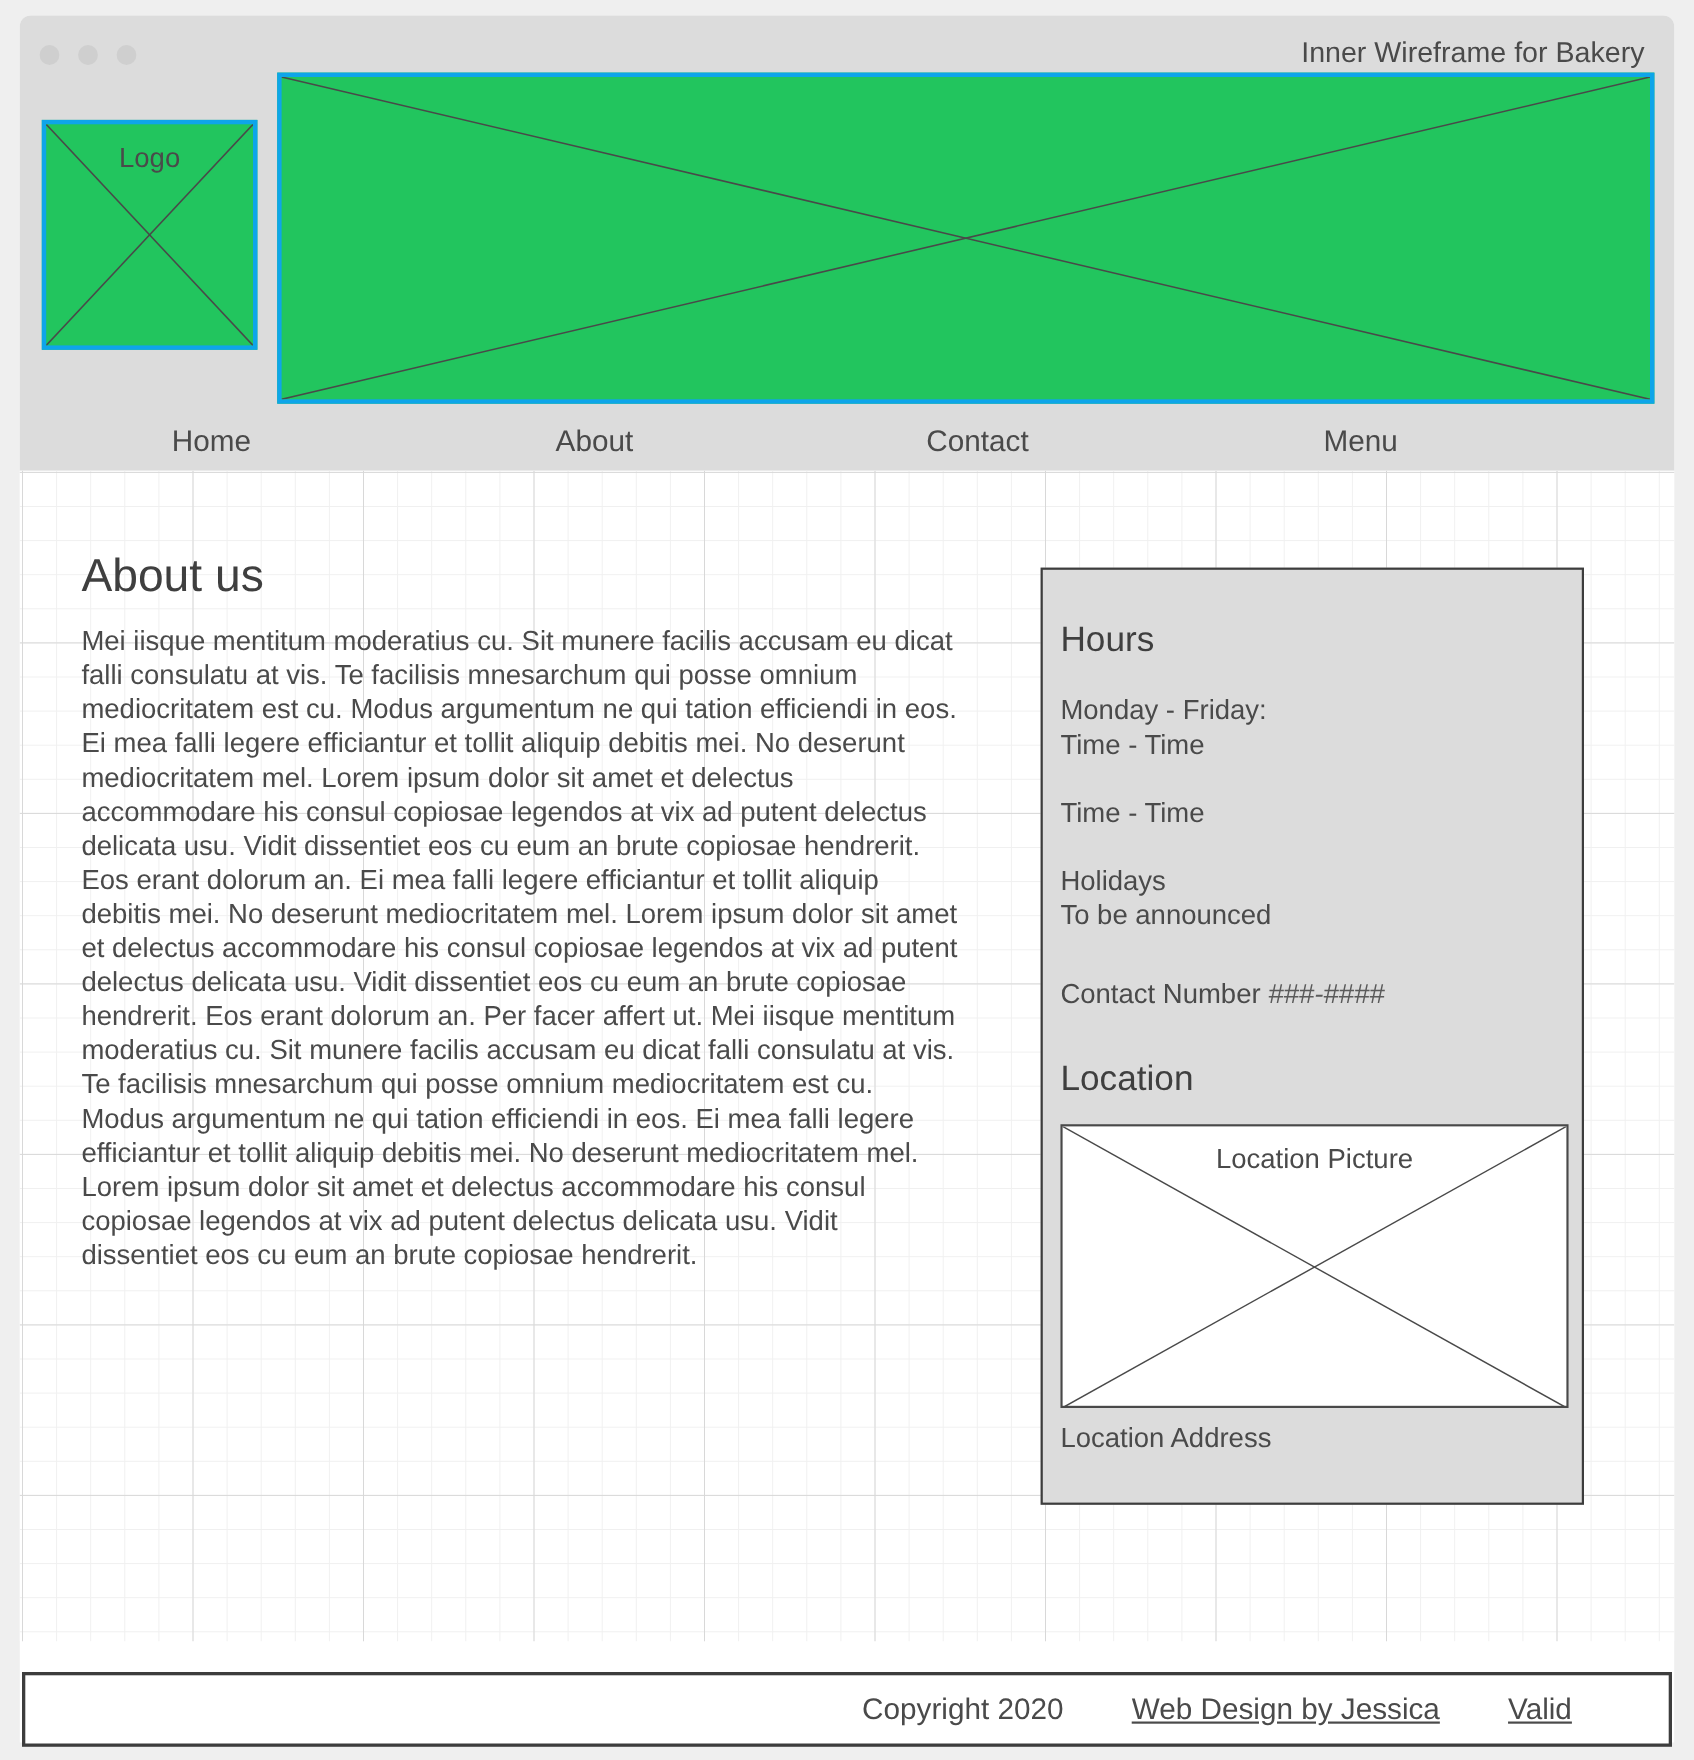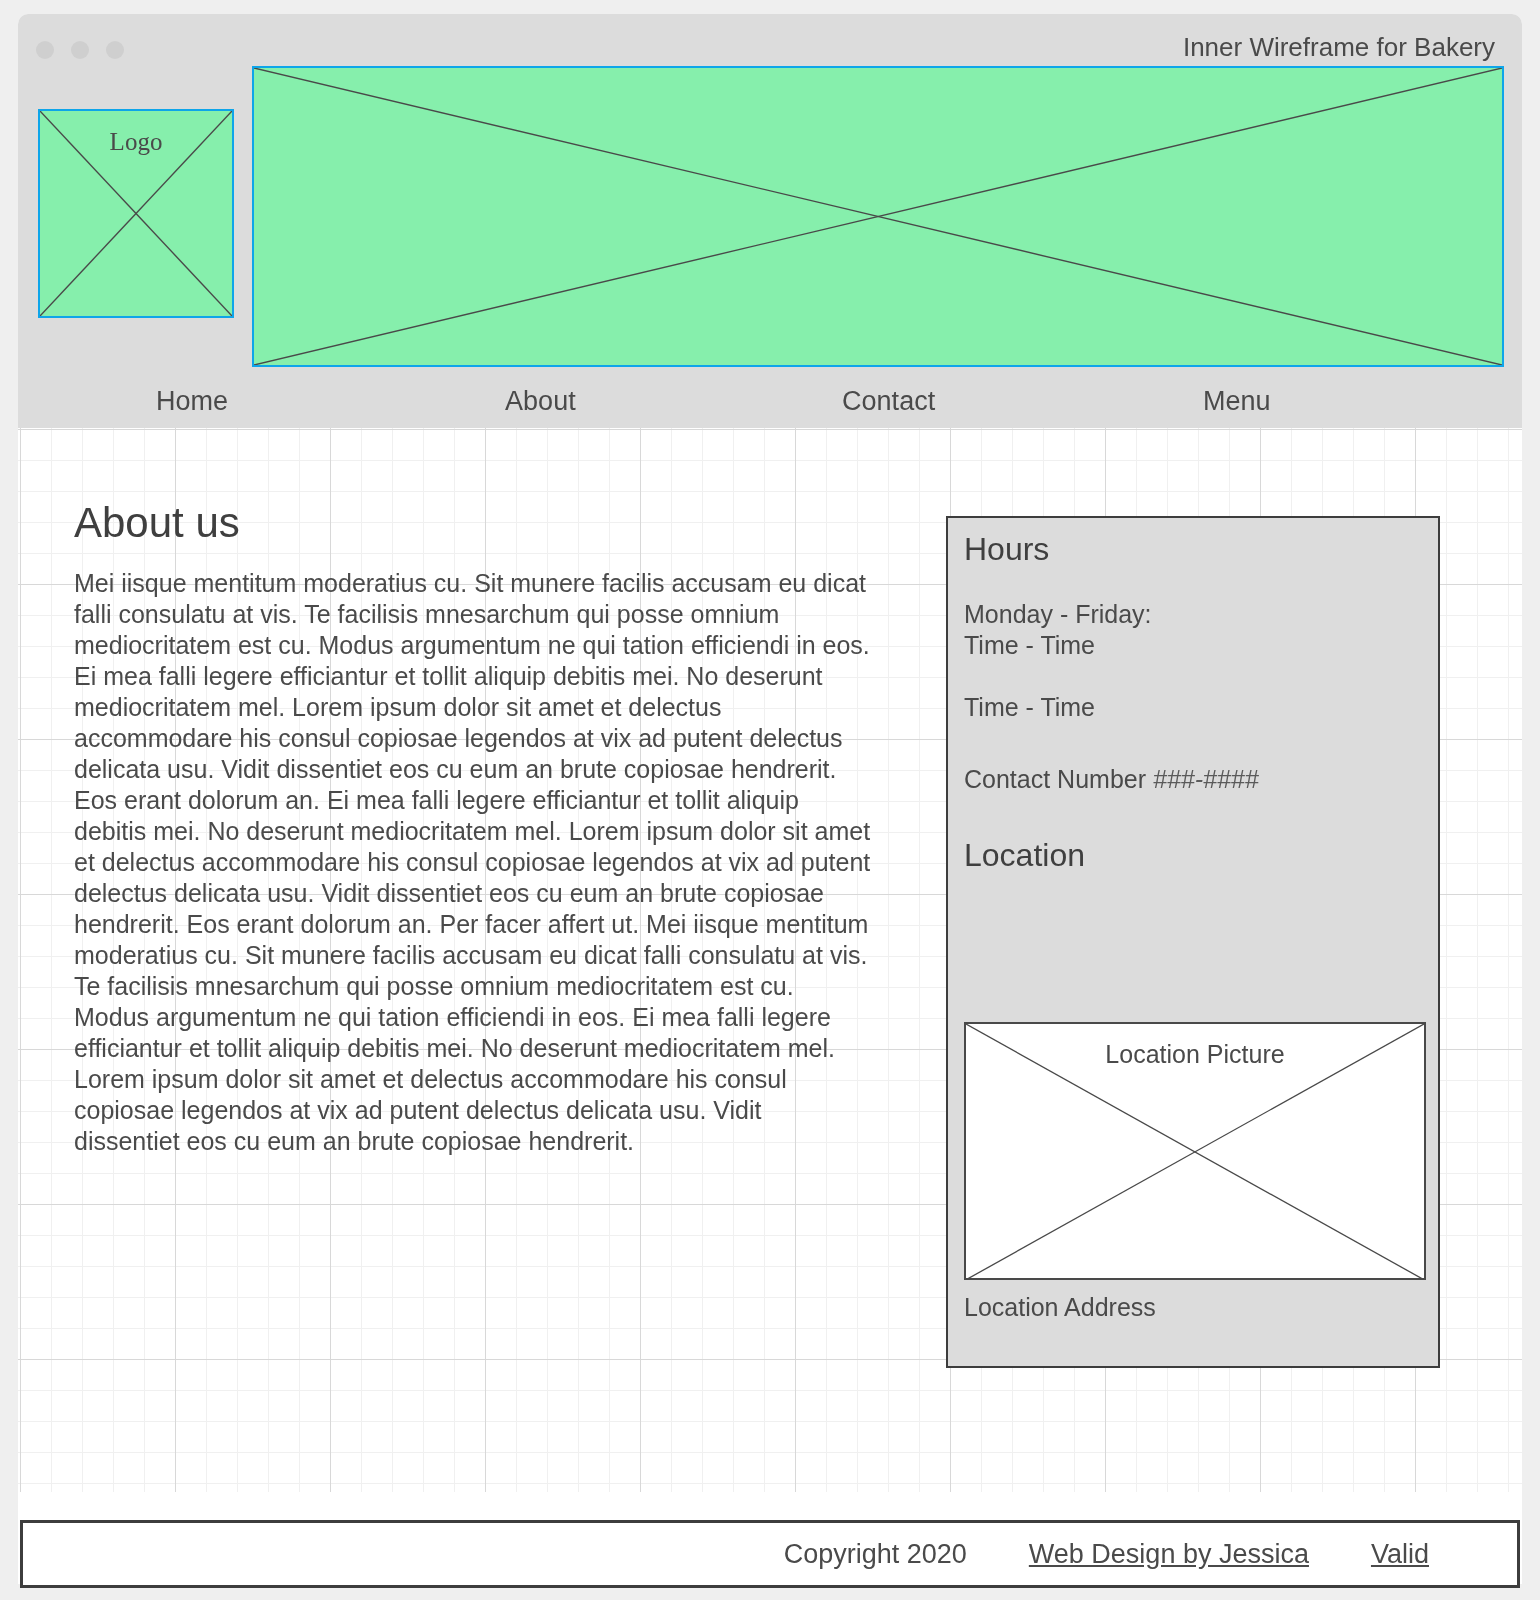--- a/index.html
+++ b/index.html
@@ -55,24 +55,23 @@
     right: 27px;
     top: 18px;
     font-size: 26px;
     color: #4a4a4a;
     white-space: nowrap;
   }
 
   
   .ph-box {
     position: absolute;
-    background: #86efac;
-    border: 2px solid #0ea5e9;
-    box-sizing: border-box;
-    font-family: Liberation Serif, serif;
+    background: #22c55e;
+    border: 4px solid #0ea5e9;
+    box-sizing: border-box;
   }
   .ph-box svg {
     position: absolute;
     left: 0;
     top: 0;
     width: 100%;
     height: 100%;
     display: block;
   }
   .ph-label {
@@ -176,21 +175,21 @@
   }
   #hours-heading,
   #location-heading {
     font-size: 32px;
     font-weight: normal;
     color: #3f3f3f;
     margin: 0;
     padding: 0 0 0 16px;
     line-height: 1.2;
   }
-  #hours-heading { padding-top: 12px; }
+  #hours-heading { padding-top: 44px; }
   .hours-block {
     padding: 0 0 0 16px;
     font-size: 25px;
     line-height: 31px;
     color: #4a4a4a;
   }
   .hours-block.spaced { margin-top: 31px; }
   #contact-number-row {
     padding: 0 0 0 16px;
     margin-top: 42px;
@@ -300,20 +299,24 @@
 
       <div class="hours-block spaced">
         <div>Monday - Friday:</div>
         <div>Time - Time</div>
       </div>
 
       <div class="hours-block spaced">
         <div>Time - Time</div>
       </div>
 
+      <div class="hours-block spaced">
+        <div>Holidays</div>
+        <div>To be announced</div>
+      </div>
 
       <div id="contact-number-row"><span>Contact Number</span> <span id="contact-number-value">###-####</span></div>
 
       <h2 id="location-heading">Location</h2>
 
       <div id="location-pic-box">
         <svg viewBox="0 0 462 258" preserveAspectRatio="none">
           <line x1="0" y1="0" x2="462" y2="258" stroke="#494949" stroke-width="1.3" vector-effect="non-scaling-stroke"></line>
           <line x1="462" y1="0" x2="0" y2="258" stroke="#494949" stroke-width="1.3" vector-effect="non-scaling-stroke"></line>
         </svg>

